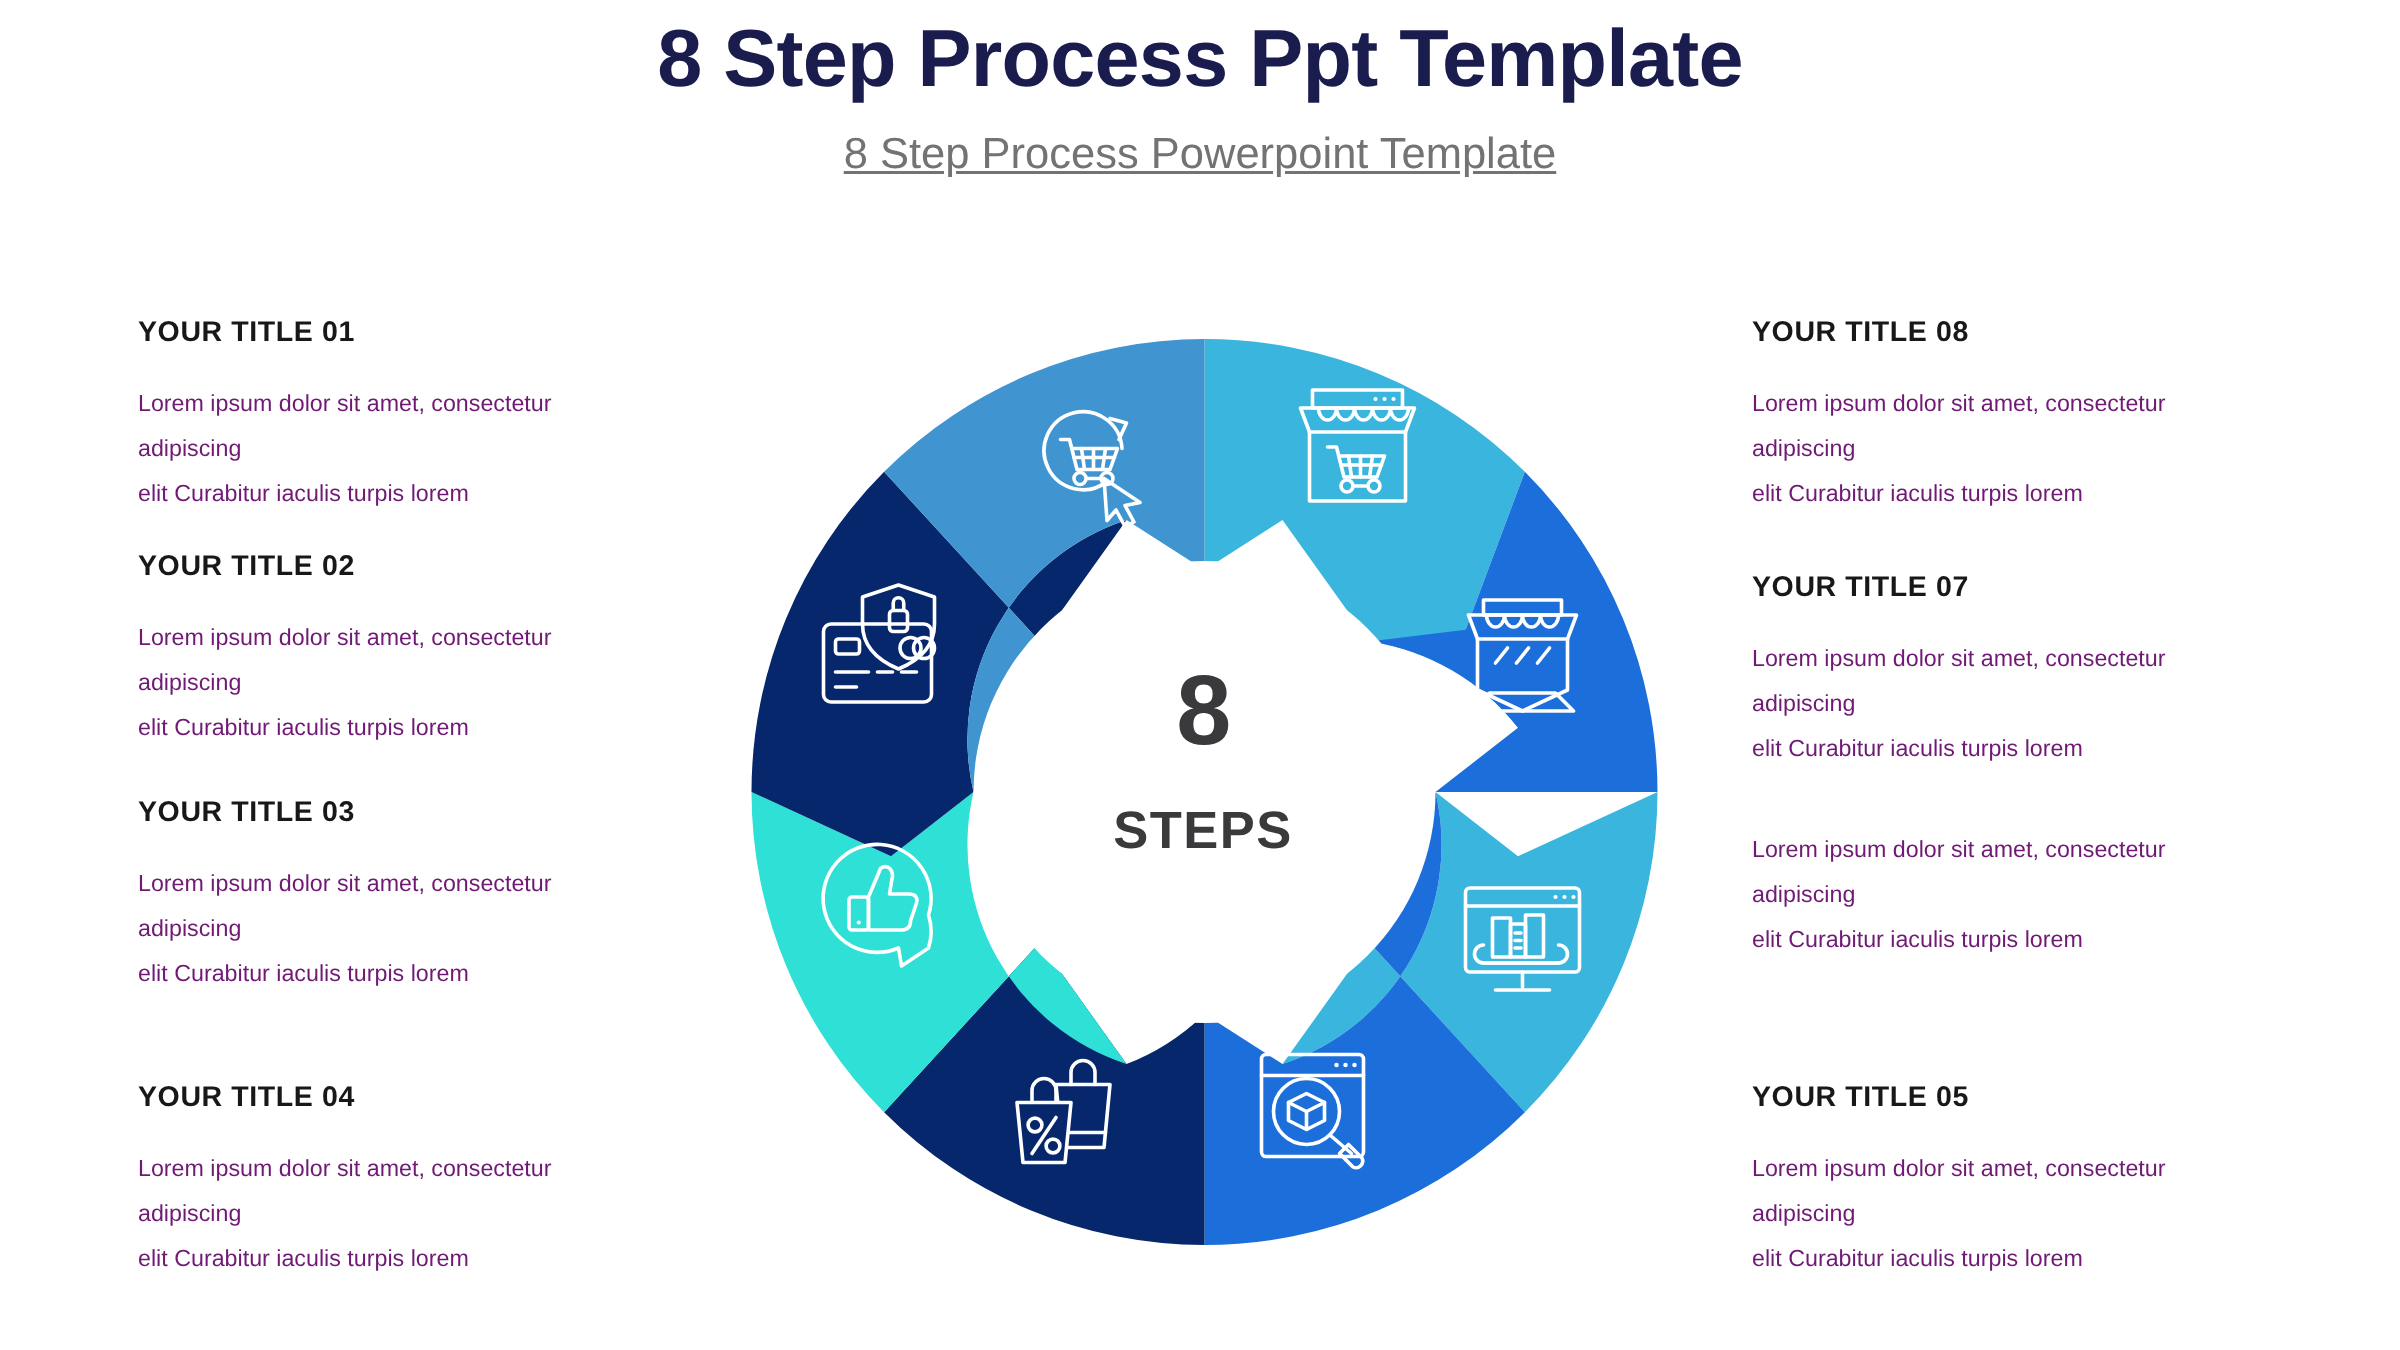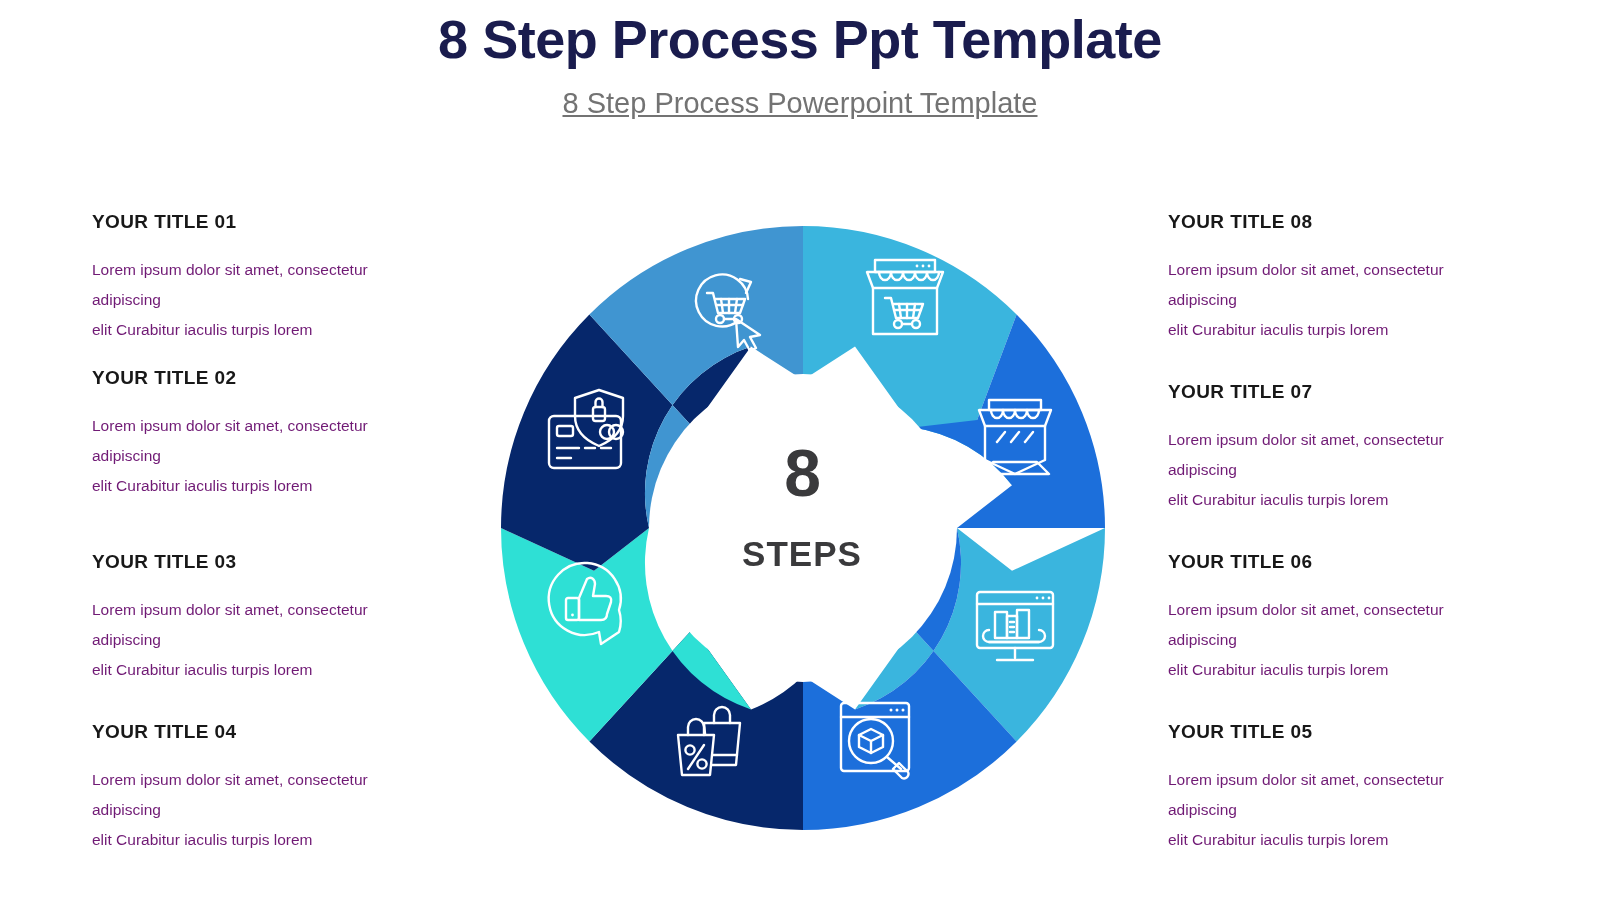--- a/index.html
+++ b/index.html
@@ -69,21 +69,21 @@
     font-size: 15.5px;
     color: #701a75;
     line-height: 1.95;
     margin: 0;
     font-weight: normal;
   }
 
   
   .tb-01 { left: 92px;  top: 212px; }
   .tb-02 { left: 92px;  top: 368px; }
-  .tb-03 { left: 92px;  top: 552px; }
+  .tb-03 { left: 92px;  top: 532px; }
   .tb-04 { left: 92px;  top: 722px; }
   
   .tb-08 { left: 1168px; top: 212px; }
   .tb-07 { left: 1168px; top: 382px; }
   .tb-06 { left: 1168px; top: 552px; }
   .tb-05 { left: 1168px; top: 722px; }
 
   
   .wheel-wrap {
     position: absolute;
@@ -360,21 +360,20 @@
 
   <div class="text-block right tb-07">
     <div class="block-title">YOUR TITLE 07</div>
     <div class="block-body">
       <div>Lorem ipsum dolor sit amet, consectetur adipiscing</div>
       <div>elit Curabitur iaculis turpis lorem</div>
     </div>
   </div>
 
   <div class="text-block right tb-06">
-    <div class="block-title">YOUR TITLE 06</div>
     <div class="block-body">
       <div>Lorem ipsum dolor sit amet, consectetur adipiscing</div>
       <div>elit Curabitur iaculis turpis lorem</div>
     </div>
   </div>
 
   <div class="text-block right tb-05">
     <div class="block-title">YOUR TITLE 05</div>
     <div class="block-body">
       <div>Lorem ipsum dolor sit amet, consectetur adipiscing</div>

